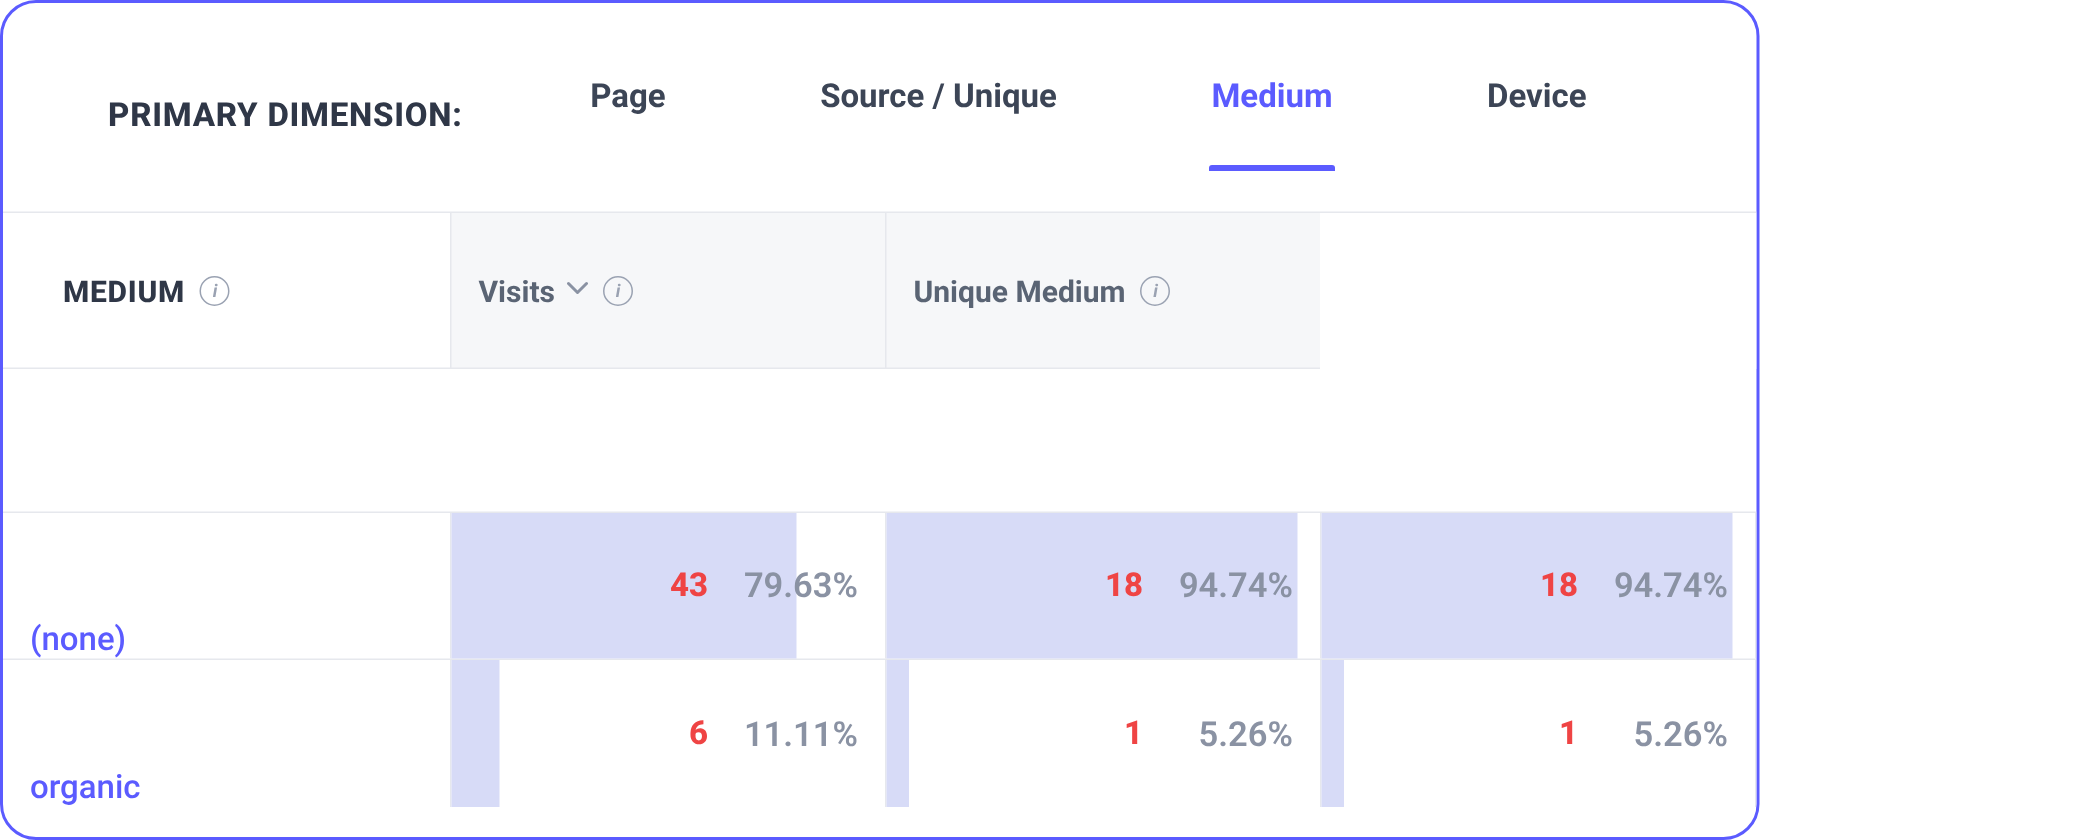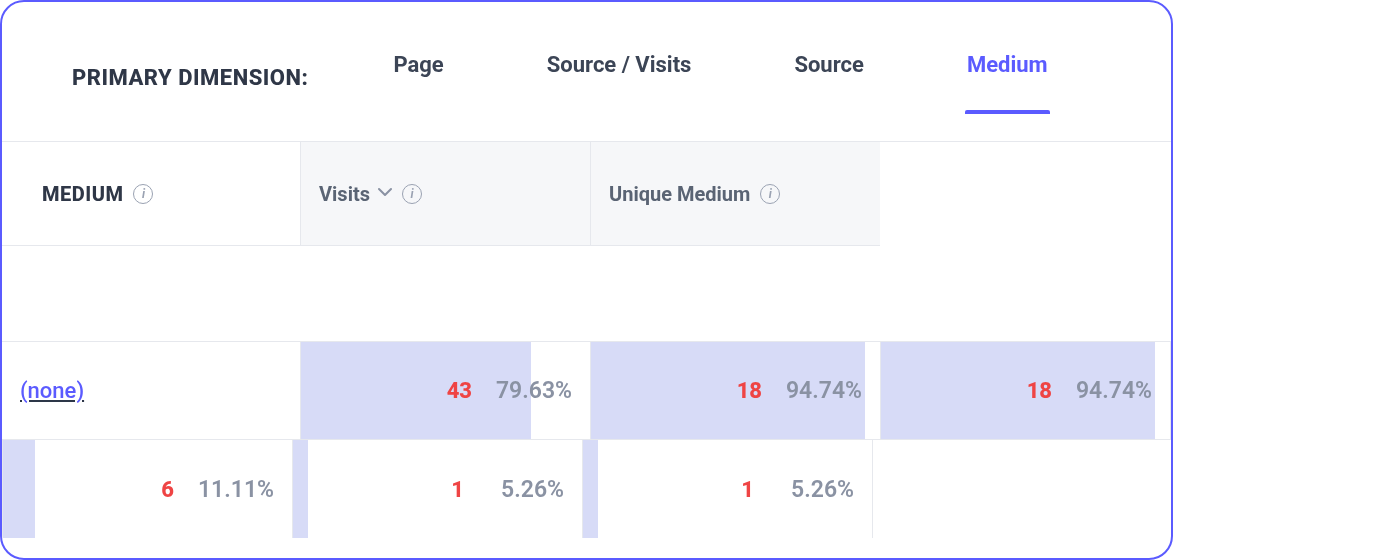--- a/index.html
+++ b/index.html
@@ -137,22 +137,21 @@
   }
 
   
   .data-row {
     display: flex;
     height: 98px;
     border-bottom: 1px solid #e6e8ed;
   }
   .row-label-cell {
     display: flex;
-    align-items: center;
-    text-decoration: underline;
+    align-items: flex-end;
   }
   .row-label {
     color: #5b5bff;
     font-size: 22px;
     font-weight: 500;
     cursor: pointer;
   }
   .metric-cell {
     position: relative;
     border-left: 1px solid #e6e8ed;
@@ -186,23 +185,23 @@
 </style>
 </head>
 <body>
 
 <div class="window">
 
   <div class="dim-row">
     <div class="dim-label">PRIMARY DIMENSION:</div>
     <div class="dim-tabs">
       <div class="dim-tab">Page</div>
-      <div class="dim-tab">Source / Visits</div>
-      <div class="dim-tab">Source</div>
+      <div class="dim-tab">Source / Unique</div>
       <div class="dim-tab active">Medium</div>
+      <div class="dim-tab">Device</div>
     </div>
   </div>
 
   <div class="table-area">
 
     <div class="hdr-row">
       <div class="hdr-cell col-medium">
         <span class="hdr-medium-label">MEDIUM</span>
         <span class="info-icon"></span>
       </div>
@@ -260,20 +259,23 @@
         <div class="bar-bg" style="width: 94.74%;"></div>
         <div class="metric-content">
           <span class="metric-val">18</span>
           <span class="metric-pct">94.74%</span>
         </div>
       </div>
       <div class="body-cell col-last"></div>
     </div>
 
     <div class="data-row" style="border-bottom:none">
+      <div class="body-cell row-label-cell col-medium">
+        <a class="row-label">organic</a>
+      </div>
       <div class="metric-cell col-metric">
         <div class="bar-bg" style="width: 11.11%;"></div>
         <div class="metric-content">
           <span class="metric-val">6</span>
           <span class="metric-pct">11.11%</span>
         </div>
       </div>
       <div class="metric-cell col-metric">
         <div class="bar-bg" style="width: 5.26%;"></div>
         <div class="metric-content">

